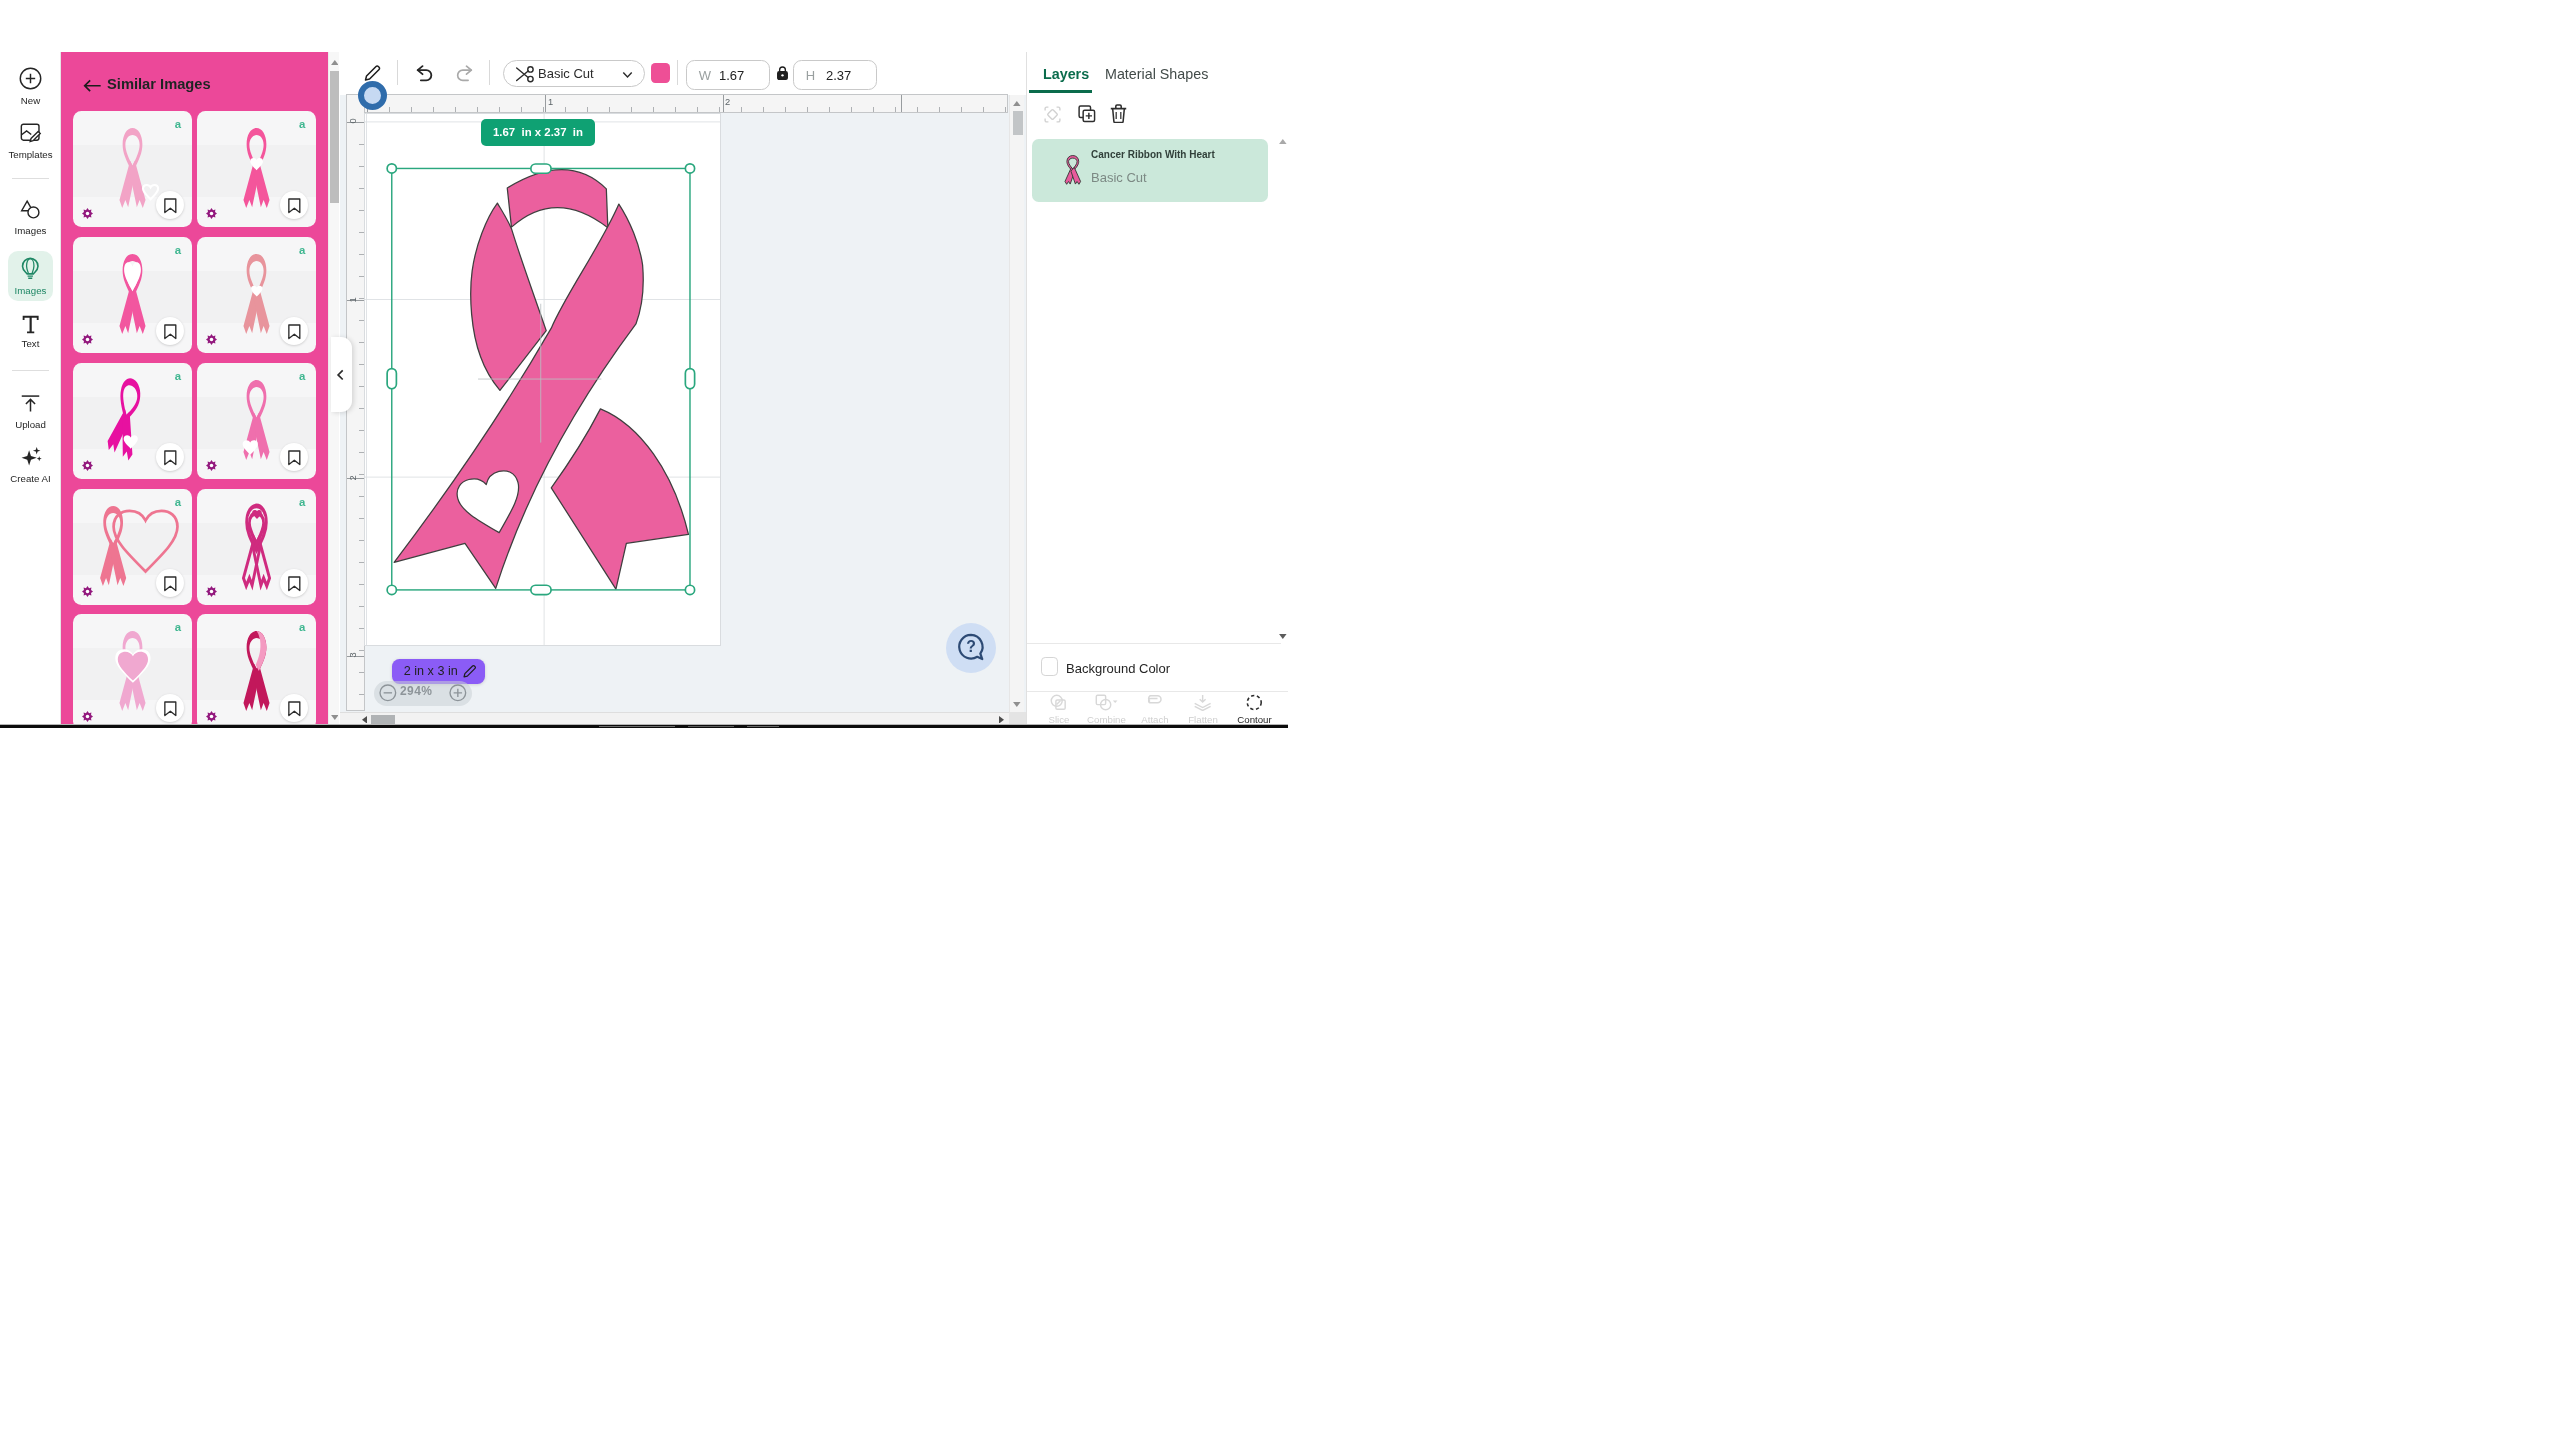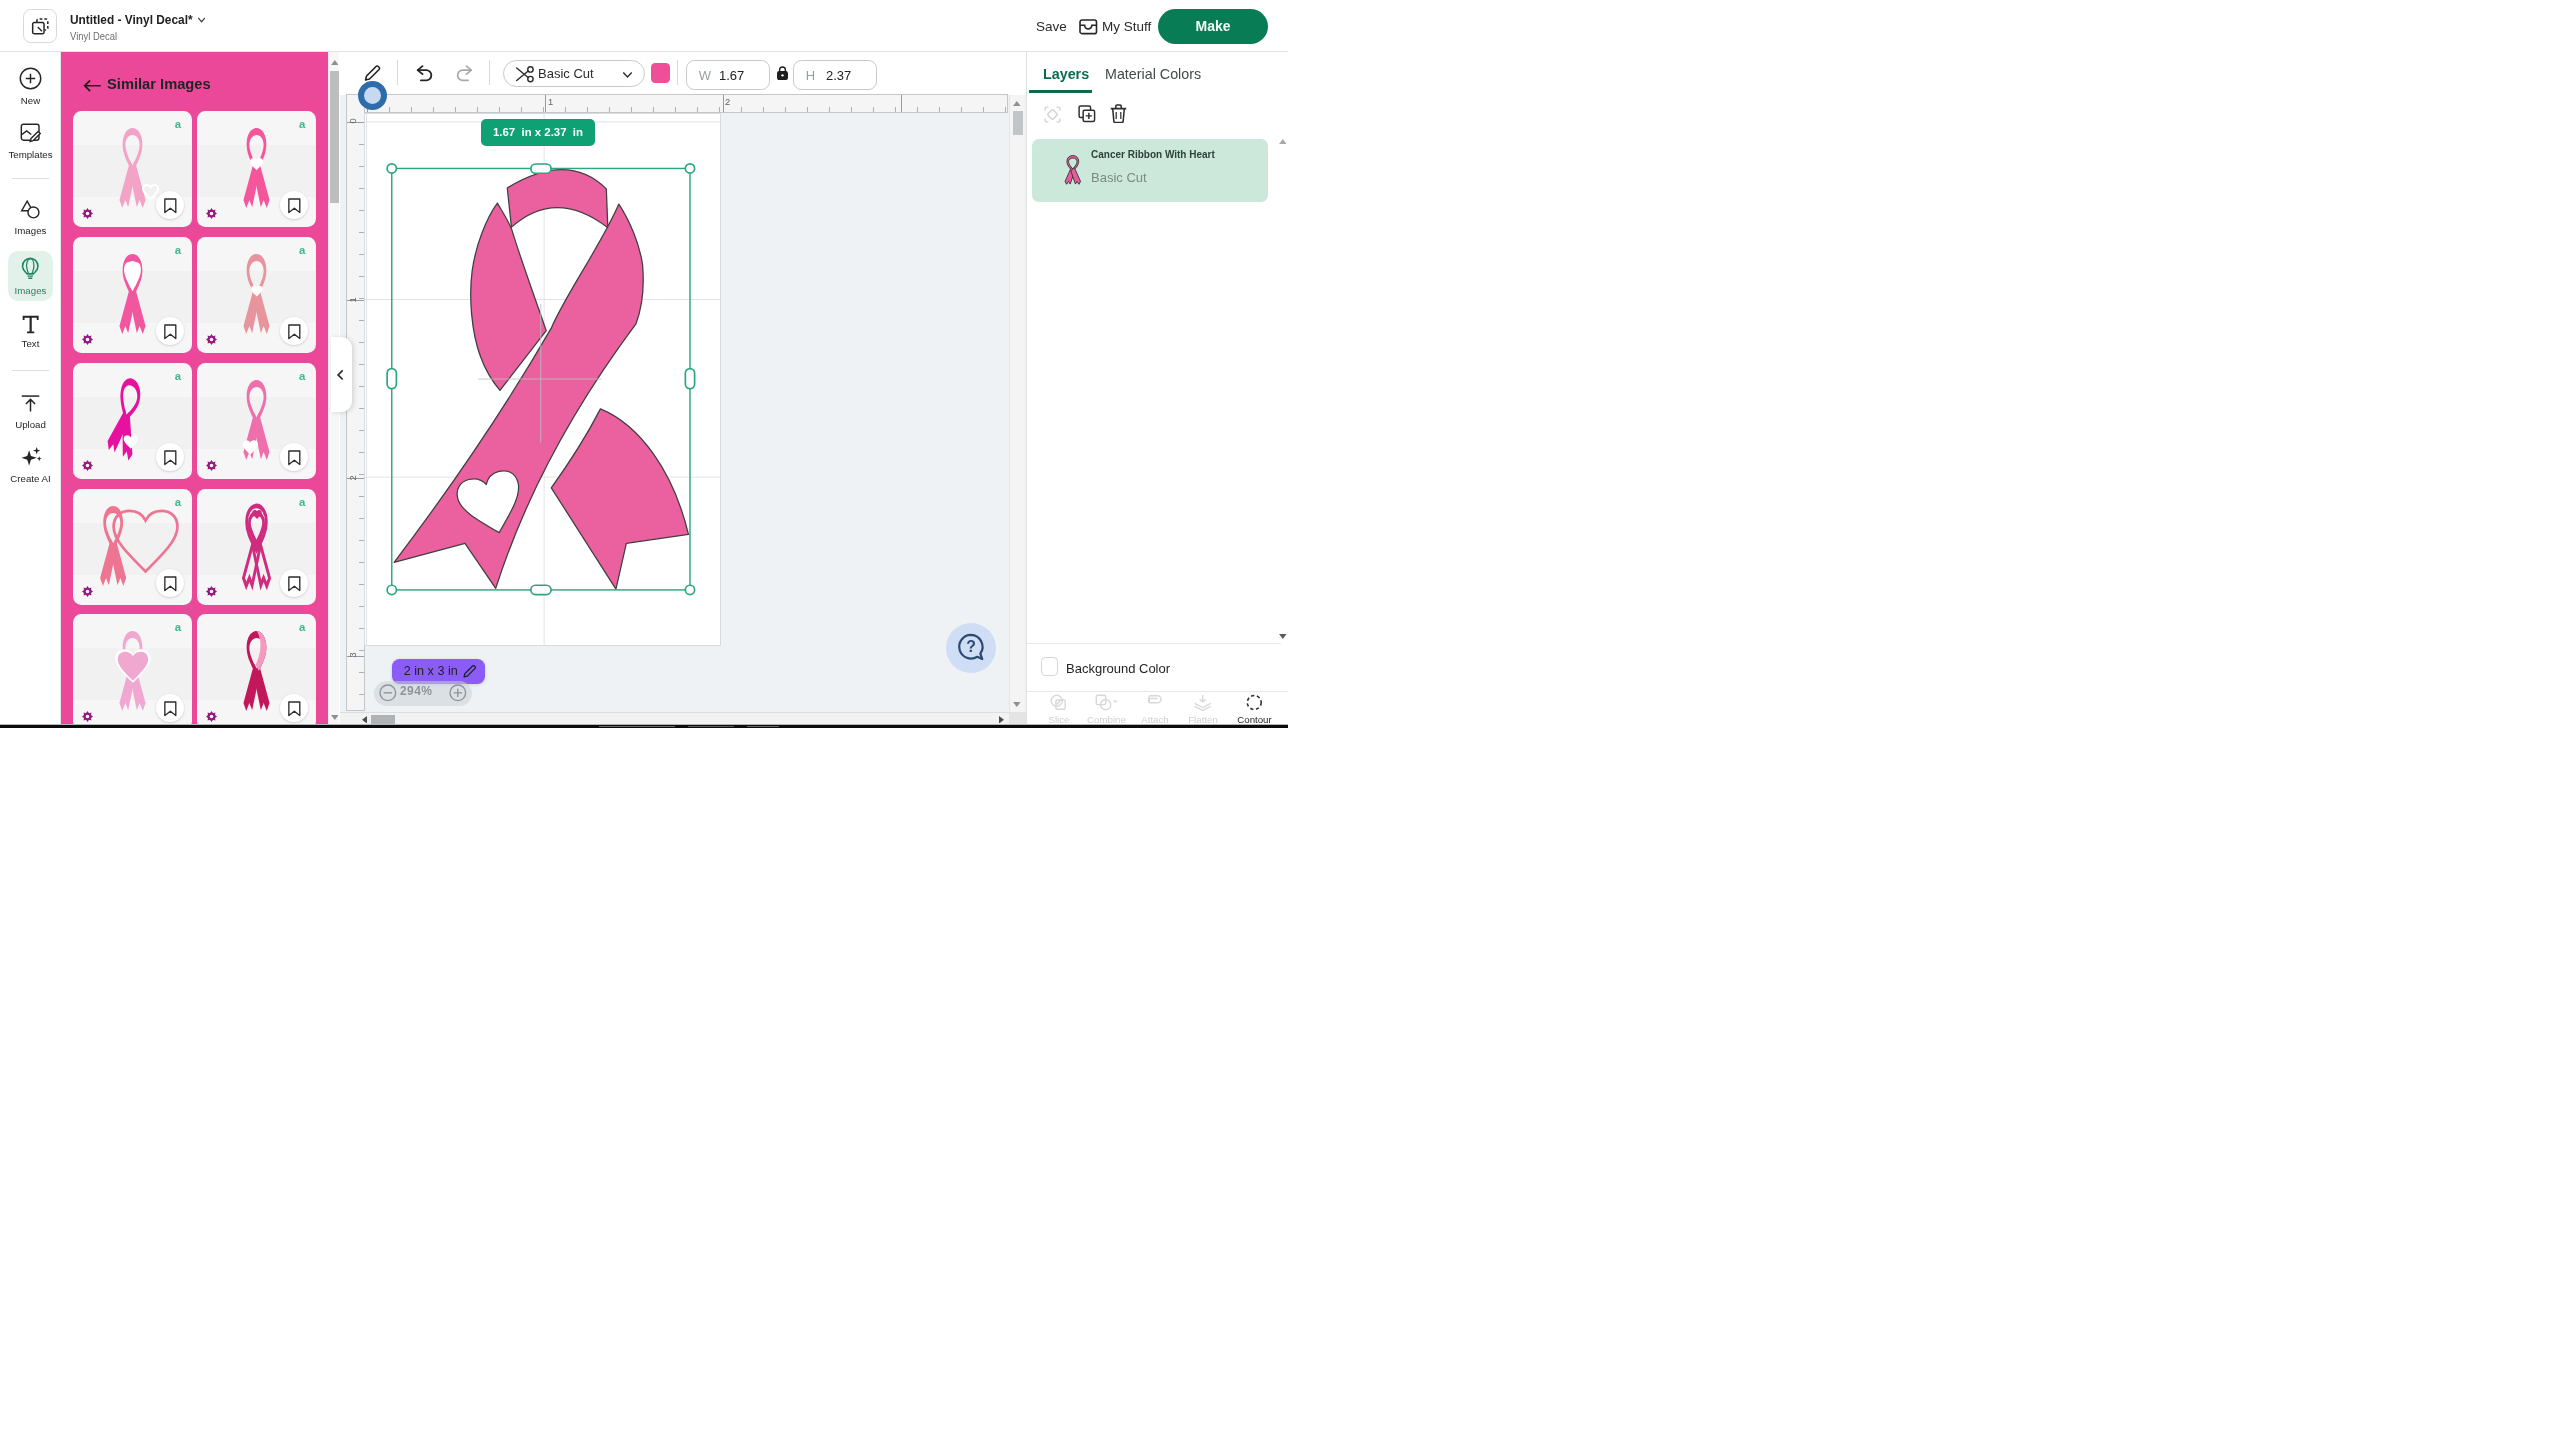--- a/index.html
+++ b/index.html
@@ -97,40 +97,20 @@
   #btoolbar { position:absolute; left:0; top:639px; width:262px; height:36px; border-top:0.8px solid #e8e8e8; }
   .btool { position:absolute; top:1.7px; text-align:center; }
   .btool .lbl { font-size:9.7px; color:#cfcfcf; margin-top:0.8px; }
   .btool.on .lbl { color:#252525;text-decoration:underline; }
   #collapsetab { position:absolute; left:331px; top:337px; width:21px; height:75px; background:#fff;
     border-radius:0 11px 11px 0; box-shadow:1.7px 0.8px 5px rgba(0,0,0,.14); z-index:15; }
 </style></head>
 <body>
 <div id="app">
 
-  <div id="topbar">
-    <div id="projbtn">
-      <svg width="18.5" height="18.5" viewBox="0 0 22 22" style="position:absolute;left:6.7px;top:6.7px" fill="none" stroke="#252525" stroke-width="1.8">
-        <rect x="2" y="6.5" width="13.5" height="13.5" rx="2"></rect>
-        <path d="M7 6V4.5a2 2 0 0 1 2-2h9a2 2 0 0 1 2 2v9a2 2 0 0 1-2 2h-1.5" stroke-dasharray="3.2 2.4"></path>
-        <path d="M8 12 l5 5" stroke-width="1.6"></path>
-      </svg>
-    </div>
-    <div id="title">Untitled - Vinyl Decal*<svg width="11" height="7.6" viewBox="0 0 13 9" style="margin-left:5px" fill="none" stroke="#3c3c3c" stroke-width="1.6">
-          <path d="M2 2.2 L6.5 6.8 L11 2.2"></path>
-        </svg></div>
-    <div id="subtitle">Vinyl Decal</div>
-    <div id="savetxt">Save</div>
-    <svg width="18.5" height="16" viewBox="0 0 22 19" style="position:absolute;left:1079px;top:18.5px" fill="none" stroke="#252525" stroke-width="1.9">
-      <rect x="1.2" y="1.2" width="19.6" height="16.2" rx="2.4"></rect>
-      <path d="M1.5 7.5 h5.2 a4.3 4.3 0 0 0 8.6 0 h5.2"></path>
-    </svg>
-    <div id="mystufftxt">My Stuff</div>
-    <div id="makebtn">Make</div>
-  </div>
 
   <div id="sidebar">
     <div class="sbitem" style="top:15px">
       <svg width="23" height="23" viewBox="0 0 27 27" fill="none" stroke="#252525" stroke-width="1.7">
         <circle cx="13.5" cy="13.5" r="12"></circle>
           <path d="M13.5 8v11M8 13.5h11"></path>
       </svg>
       <div class="lbl">New</div>
     </div>
     <div class="sbitem" style="top:71px">
@@ -528,21 +508,21 @@
     <div id="sbcorner"></div>
   </div>
   <div id="collapsetab">
     <svg width="8.4" height="11.8" viewBox="0 0 10 14" style="position:absolute;left:5px;top:32px" fill="none" stroke="#2b2b2b" stroke-width="2">
         <path d="M8 1.5 L2.5 7 L8 12.5"></path>
       </svg>
   </div>
 
   <div id="rpanel">
     <div id="layerstab">Layers</div>
-    <div id="mctab">Material Colors</div>
+    <div id="mctab">Material Shapes</div>
     <div id="tabbar"></div>
     <svg width="17" height="17" viewBox="0 0 23 23" style="position:absolute;left:17px;top:54px" fill="none" stroke="#d2d2d2" stroke-width="1.9">
       <path d="M1.5 6 V3.5 a2 2 0 0 1 2-2 H6 M17 1.5 h2.5 a2 2 0 0 1 2 2 V6 M21.5 17 v2.5 a2 2 0 0 1-2 2 H17 M6 21.5 H3.5 a2 2 0 0 1-2-2 V17"></path>
       <rect x="6.5" y="6.5" width="10" height="10" rx="1.5" transform="rotate(45 11.5 11.5)"></rect>
     </svg>
     <svg width="17.7" height="17.7" viewBox="0 0 24 24" style="position:absolute;left:51px;top:53px" fill="none" stroke="#2e2e2e" stroke-width="2">
       <rect x="1.5" y="1.5" width="15.5" height="15.5" rx="2"></rect>
       <rect x="7" y="7" width="15.5" height="15.5" rx="2" fill="#fff"></rect>
       <path d="M14.75 10.5 v8.5 M10.5 14.75 h8.5"></path>
     </svg>

